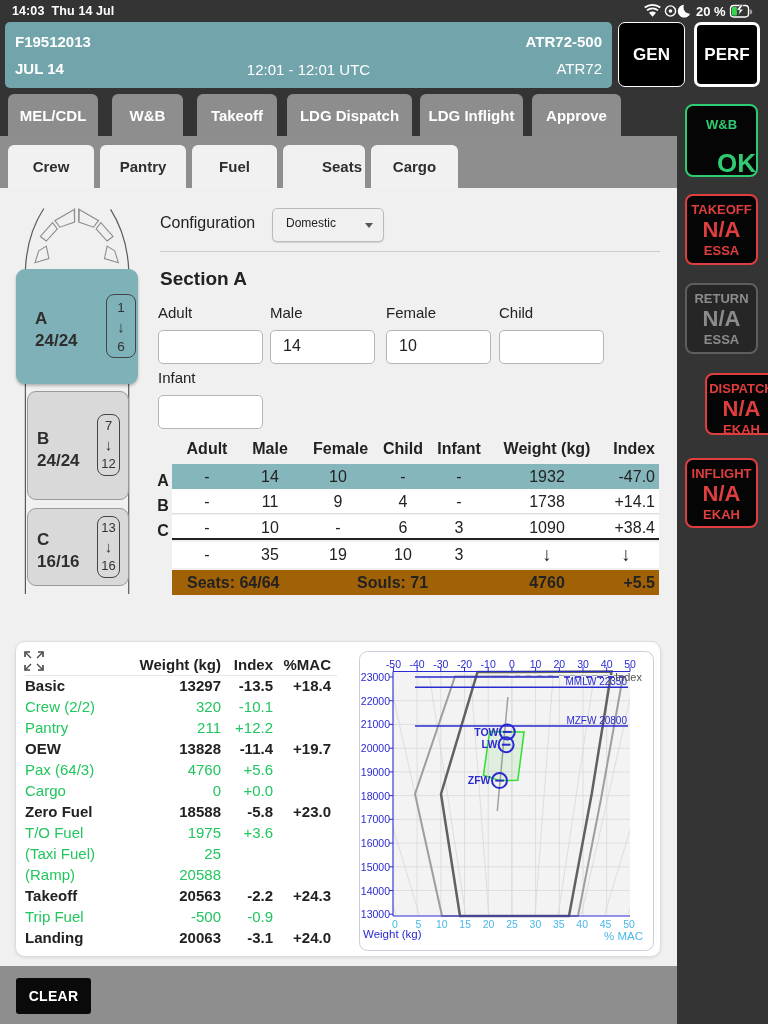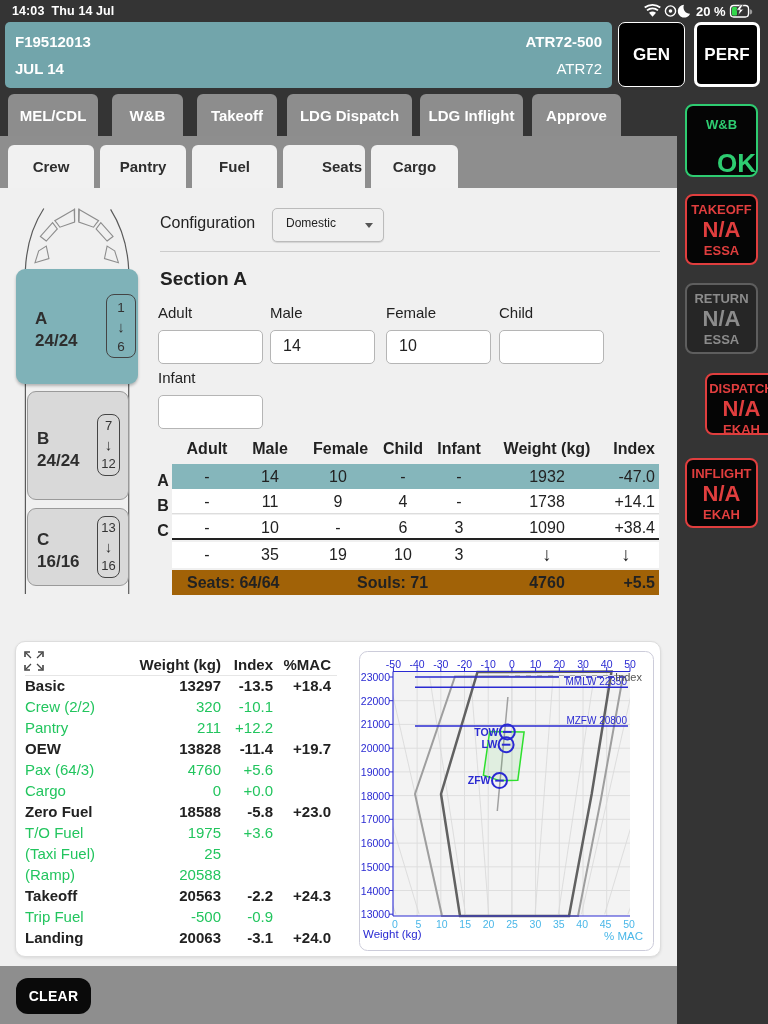--- a/index.html
+++ b/index.html
@@ -30,20 +30,21 @@
       <rect x="88" y="7" width="5" height="8.5" rx="1.2" fill="#32d74b"></rect>
       <path d="M105.6 9.2 a2.6 2.6 0 0 1 0 5.2 Z" fill="#9a9a9a"></path>
       <path d="M96.6 4.6 l-4.2 5.6 h3 l-1.4 5.4 l5.6 -6.4 h-3.2 l2.8 -4.6 Z" fill="#fff" stroke="#343434" stroke-width="0.7"></path>
     </svg>
   </div>
 </div>
 
 <div class="abs" style="left:5px;top:22px;width:607px;height:66px;background:#72a5ab;border-radius:5px;color:#fff;">
   <div class="abs" style="left:10px;top:11px;font-size:15px;font-weight:bold;">F19512013</div>
   <div class="abs" style="left:10px;top:38px;font-size:15px;font-weight:bold;">JUL 14</div>
+  <div class="abs" style="left:0;top:39px;width:100%;text-align:center;font-size:15px;">12:01 - 12:01 UTC</div>
   <div class="abs" style="right:10px;top:11px;font-size:15px;font-weight:bold;">ATR72-500</div>
   <div class="abs" style="right:10px;top:38px;font-size:15px;">ATR72</div>
 </div>
 <div class="abs" style="left:618px;top:22px;width:67px;height:65px;background:#000;border:1.5px solid #fff;border-radius:7px;color:#fff;font-size:17px;font-weight:bold;display:flex;align-items:center;justify-content:center;">GEN</div>
 <div class="abs" style="left:694px;top:22px;width:66px;height:65px;background:#000;border:3px solid #fff;border-radius:7px;color:#fff;font-size:17px;font-weight:bold;display:flex;align-items:center;justify-content:center;">PERF</div>
 
 <div class="abs" style="left:0;top:88px;width:677px;height:48px;background:#343434;"></div>
 <div class="abs tab1" style="left:8px;top:94px;width:90px;">MEL/CDL</div>
 <div class="abs tab1 sel1" style="left:112px;top:94px;width:71px;">W&amp;B</div>
 <div class="abs tab1" style="left:197px;top:94px;width:80px;">Takeoff</div>
@@ -440,21 +441,21 @@
   </g>
   <g class="bl" font-size="10.5" font-weight="bold" text-anchor="end">
     <text x="139.5" y="84.5">TOW</text>
     <text x="138.3" y="97.3">LW</text>
     <text x="131.5" y="133.2">ZFW</text>
   </g>
   <style>.bl{fill:#2a2ad2;font-family:"Liberation Sans",sans-serif;}</style>
 </svg>
 
 <div class="abs" style="left:0;top:966px;width:677px;height:58px;background:#8e8e8e;"></div>
-<div class="abs" style="left:16px;top:978px;width:75px;height:36px;background:#0a0a0a;border-radius:12px;color:#fff;font-size:14px;font-weight:bold;display:flex;align-items:center;justify-content:center;letter-spacing:0.3px;">CLEAR</div>
+<div class="abs" style="left:16px;top:978px;width:75px;height:36px;background:#0a0a0a;border-radius:3px;color:#fff;font-size:14px;font-weight:bold;display:flex;align-items:center;justify-content:center;letter-spacing:0.3px;">CLEAR</div>
 
 <div class="abs" style="left:677px;top:88px;width:91px;height:936px;background:#343434;"></div>
 <div class="abs sbtn" style="top:104px;border-color:#2ecc71;color:#2ecc71;">
   <div style="font-size:13px;font-weight:bold;margin-top:11px;">W&amp;B</div>
   <div style="font-size:26px;font-weight:bold;margin-top:16px;text-align:right;">OK</div>
 </div>
 <div class="abs sbtn" style="top:194px;border-color:#e03e3e;color:#e03e3e;height:71px;">
   <div style="font-size:13px;font-weight:bold;margin-top:6px;">TAKEOFF</div>
   <div style="font-size:22px;font-weight:bold;">N/A</div>
   <div style="font-size:13px;font-weight:bold;">ESSA</div>

